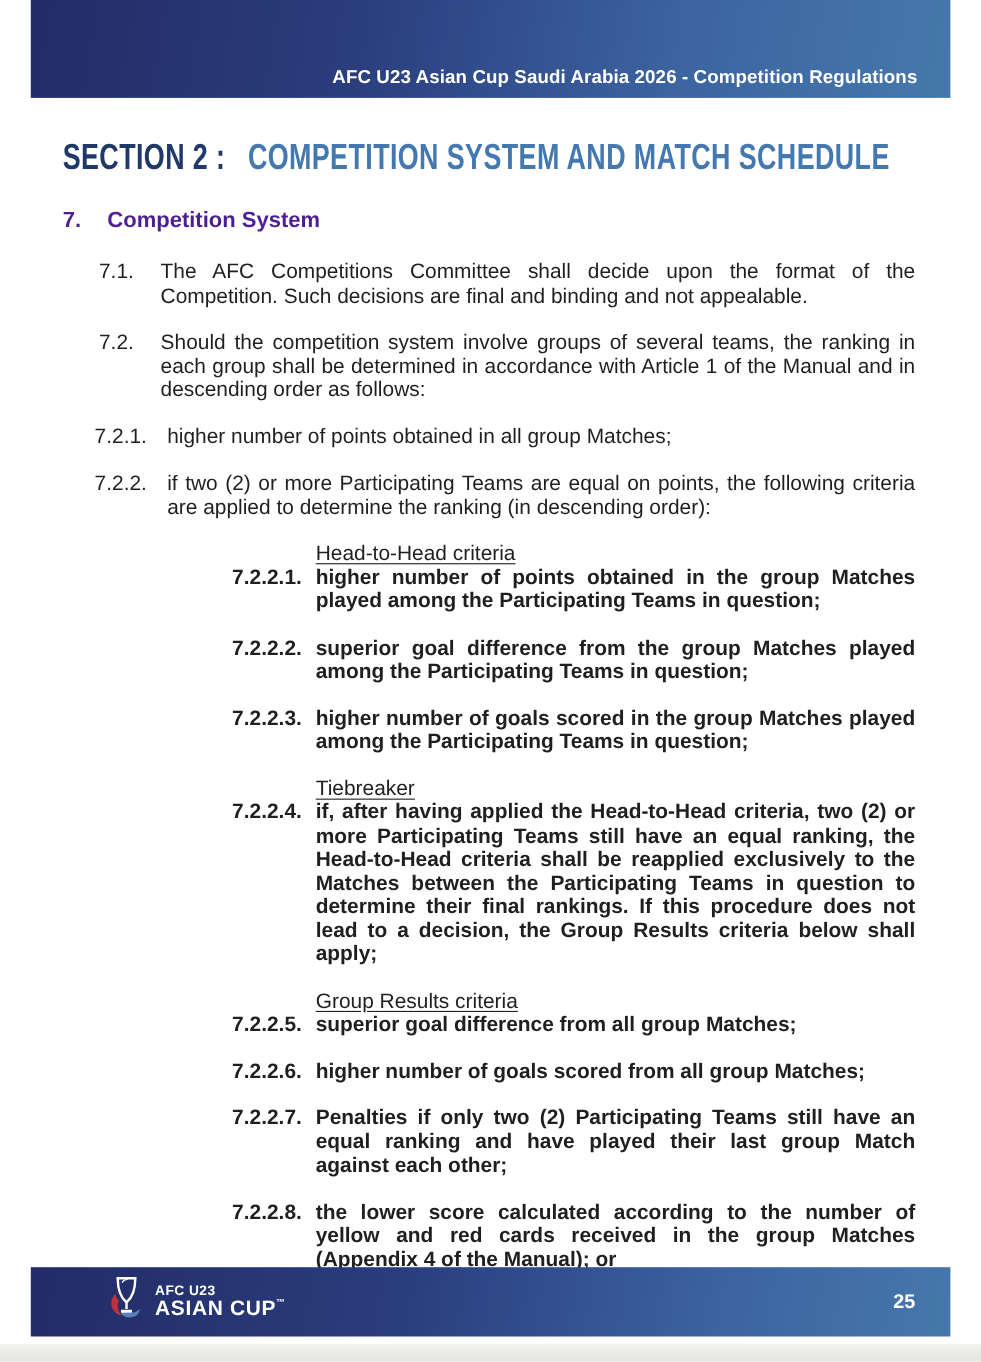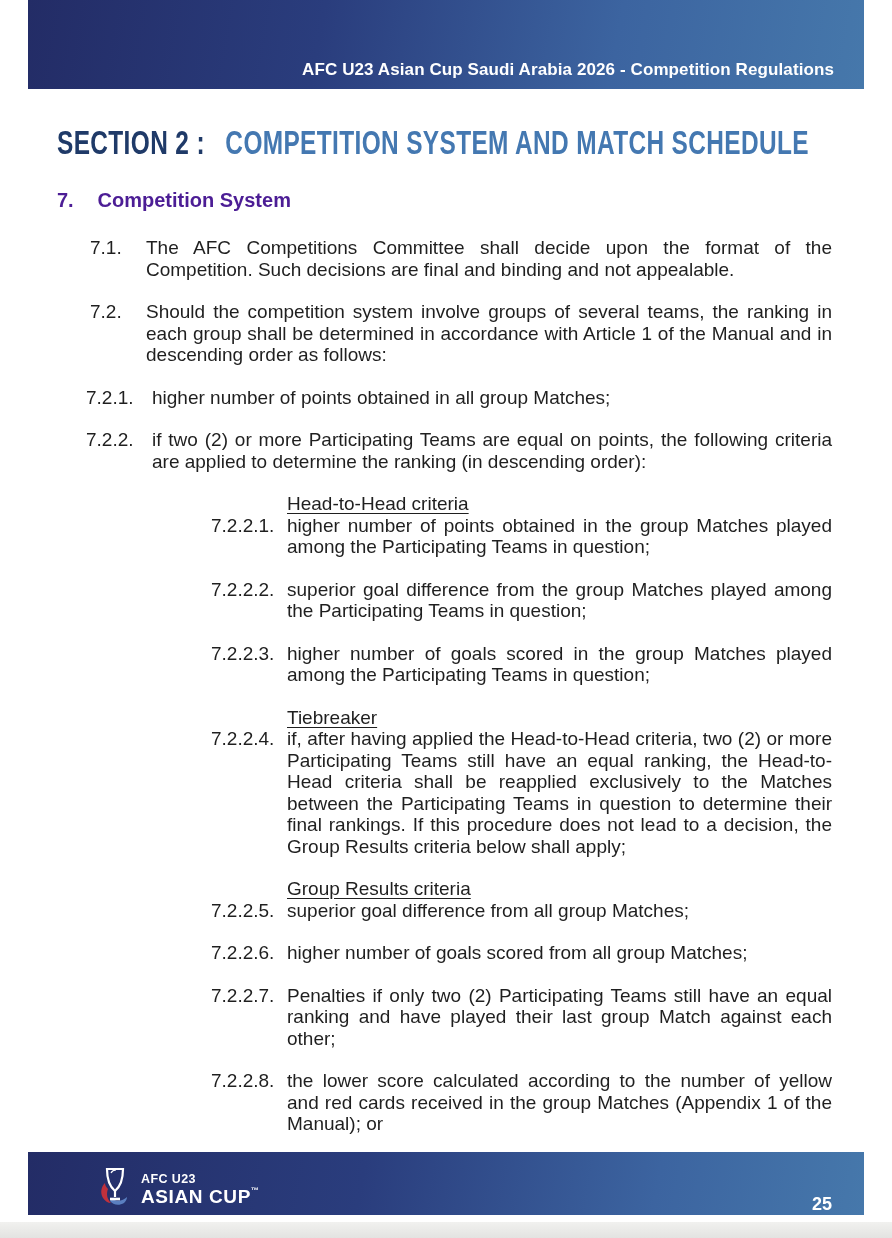--- a/index.html
+++ b/index.html
@@ -60,38 +60,38 @@
     width: 832px;
     font-size: 19px;
     line-height: 21.5px;
   }
   .clause { display: flex; margin-bottom: 21px; }
   .clause .num { flex: 0 0 auto; }
   .lvl1 { margin-left: 90px; }
   .lvl1 .num { width: 56px; }
   .lvl2 { margin-left: 86px; }
   .lvl2 .num { width: 66px; }
-  .lvl3 { margin-left: 211px; }
+  .lvl3 { margin-left: 211px; font-weight: bold; }
   .lvl3 .num { width: 76px; }
   .ctext { flex: 1 1 auto; text-align: justify; }
   .subhead {
     margin-left: 287px;
     margin-top: 21px;
     text-decoration: underline;
     text-underline-offset: 3px;
   }
   .subhead + .clause { margin-top: 0; }
 
   
   .footer-band {
     position: absolute;
     left: 28px; right: 28px; top: 1152px; height: 63px;
     background: linear-gradient(100deg, #232c66 0%, #2a3d7d 40%, #3c64a0 75%, #4678ab 100%);
     display: flex;
-    align-items: flex-end;
+    align-items: center;
     padding: 0 32px 0 70px;
   }
   .logo-lockup { display: flex; align-items: center; gap: 9px; }
   .logo-text { color: #ffffff; line-height: 1.05; }
   .logo-line1 { font-size: 12.5px; font-weight: bold; letter-spacing: 0.4px; }
   .logo-line2 { font-size: 19px; font-weight: bold; letter-spacing: 0.6px; }
   .logo-tm { font-size: 8px; vertical-align: top; }
   .page-number {
     margin-left: auto;
     color: #ffffff;
@@ -178,21 +178,21 @@
     <div class="ctext">higher number of goals scored from all group Matches;</div>
   </div>
 
   <div class="clause lvl3">
     <span class="num">7.2.2.7.</span>
     <div class="ctext">Penalties if only two (2) Participating Teams still have an equal ranking and have played their last group Match against each other;</div>
   </div>
 
   <div class="clause lvl3">
     <span class="num">7.2.2.8.</span>
-    <div class="ctext">the lower score calculated according to the number of yellow and red cards received in the group Matches (Appendix 1 of the Manual); or</div>
+    <div class="ctext">the lower score calculated according to the number of yellow and red cards received in the group Matches (Appendix 4 of the Manual); or</div>
   </div>
 
   <div class="clause lvl3">
     <span class="num">7.2.2.9.</span>
     <div class="ctext">the drawing of lots.</div>
   </div>
 
 </div>
 
 <div class="footer-band">

